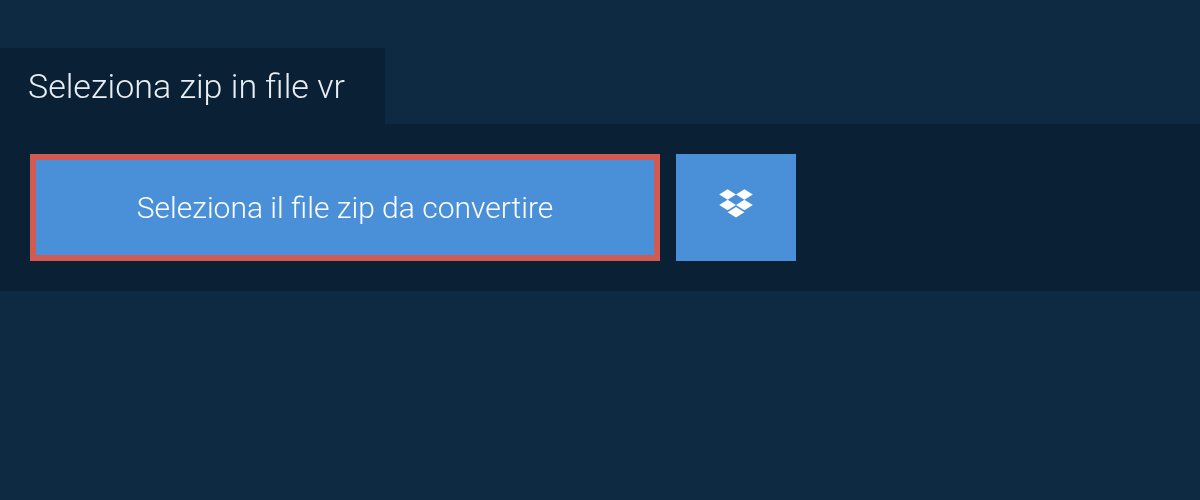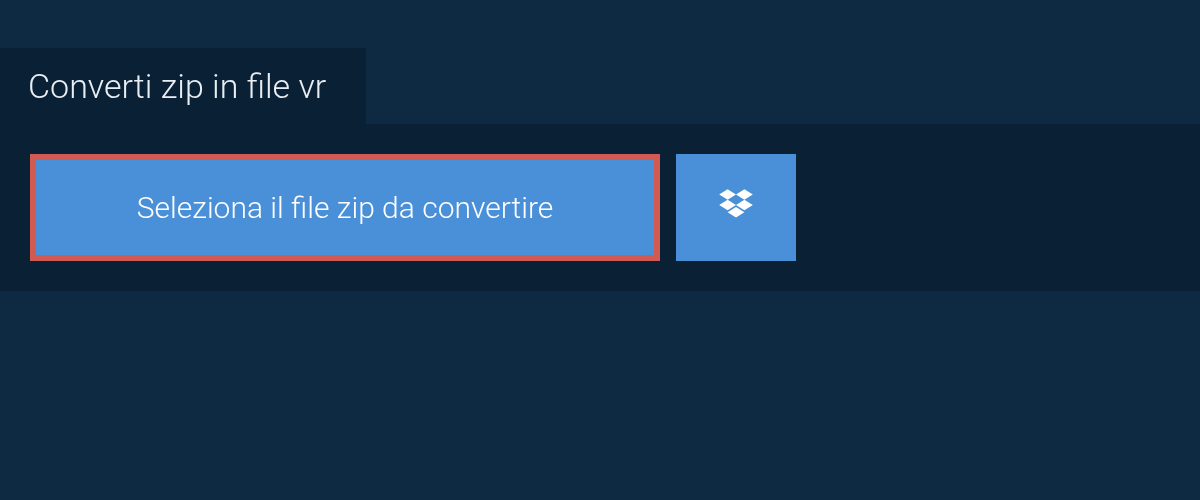--- a/index.html
+++ b/index.html
@@ -58,21 +58,21 @@
       width: 42px;
       height: 42px;
     }
   </style>
 </head>
 <body>
 
 
 
 <div class="tab-header">
-  <span class="tab-title">Converti zip in file vr</span>
+  <span class="tab-title">Seleziona zip in file vr</span>
 </div>
 
 <div class="panel">
   <div class="select-file-button">
     <span>Seleziona il file zip da convertire</span>
   </div>
   <div class="dropbox-button">
     <span>
       <svg class="dropbox-icon" viewBox="0 0 40 40" fill="#ffffff">
         <path d="M12 4 L20 9 L12 14 L4 9 Z"></path>

